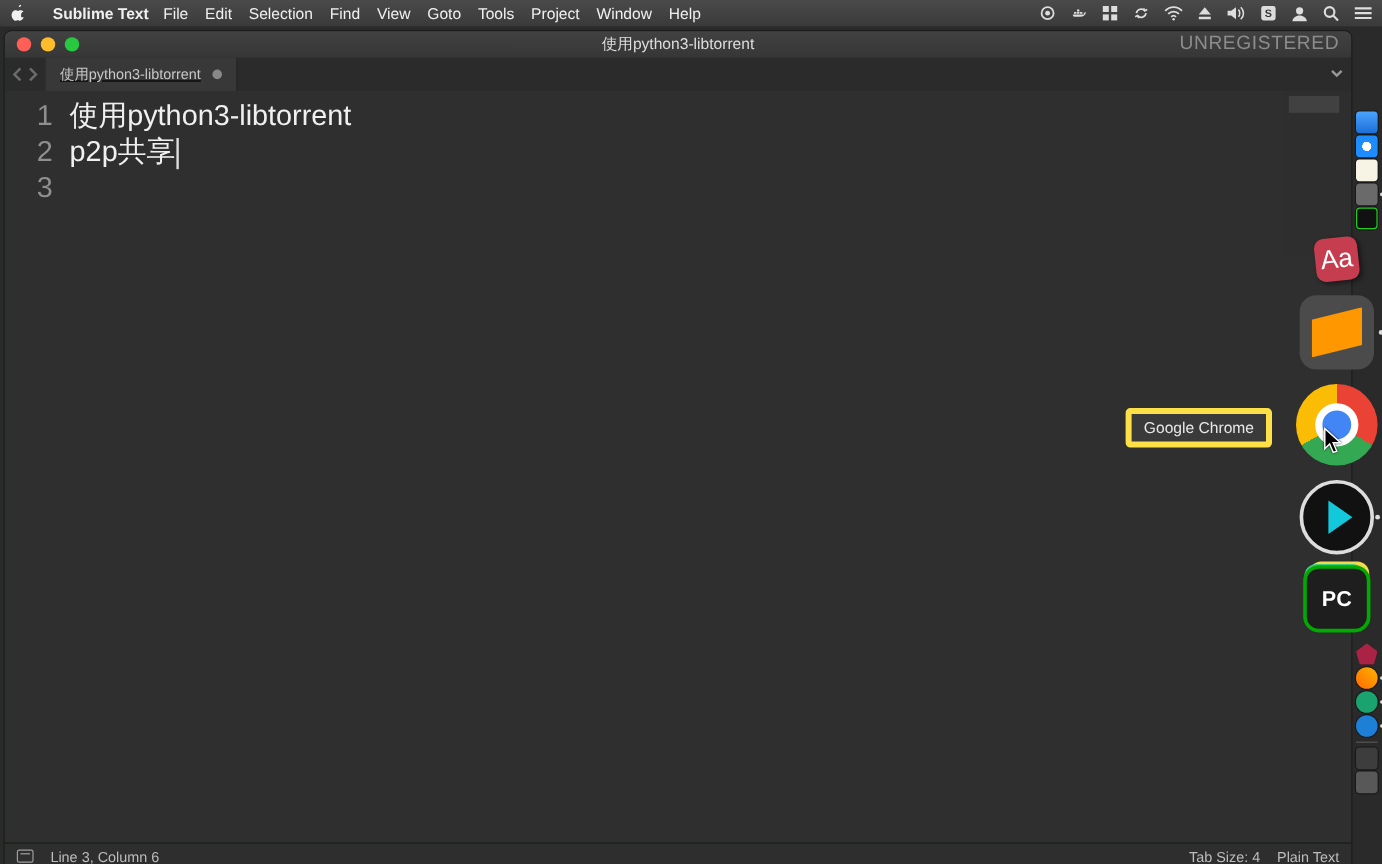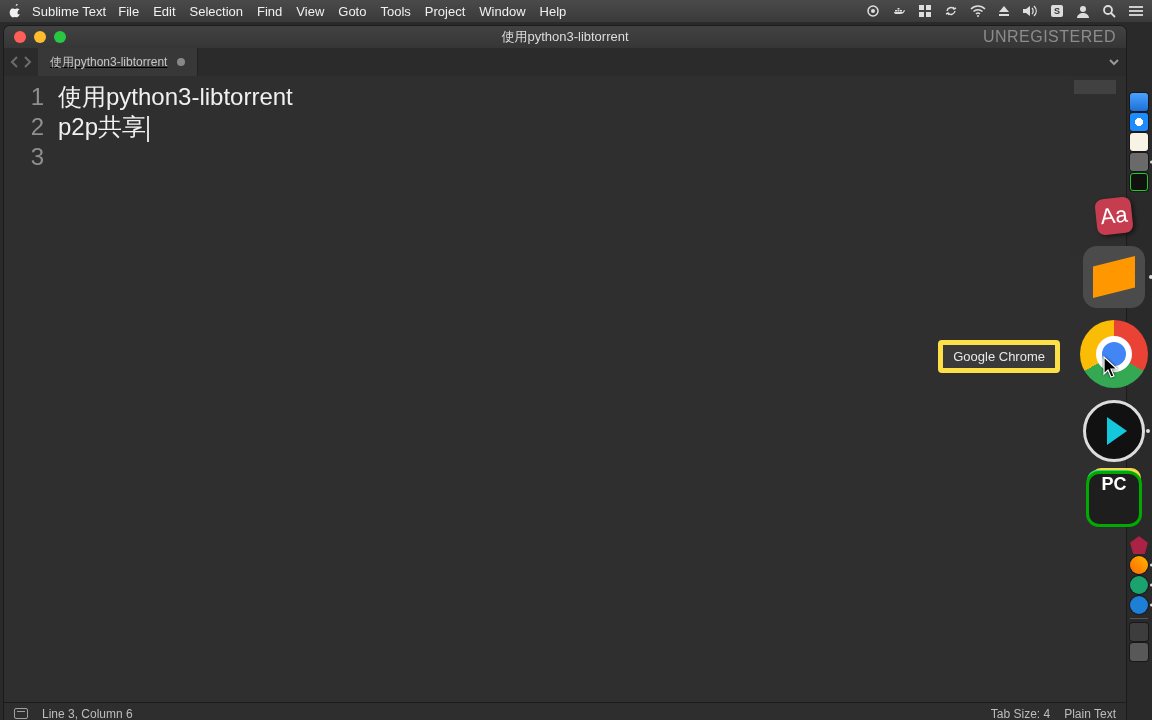--- a/index.html
+++ b/index.html
@@ -3,21 +3,21 @@
 <meta charset="utf-8">
 <style>
   * { margin: 0; padding: 0; box-sizing: border-box; font-family: -apple-system, "Helvetica Neue", Arial, sans-serif; }
   html, body { width: 1152px; height: 720px; overflow: hidden; background: #2a2a2a; }
 
   
   .mac-menubar { position: absolute; top: 0; left: 0; right: 0; height: 22px;
     background: linear-gradient(#4a4a4a,#3a3a3a); color: #f0f0f0;
     display: flex; align-items: center; padding: 0 8px; font-size: 13px; z-index: 50; }
   .mac-menubar .apple { width: 14px; height: 14px; margin-right: 10px; }
-  .mac-menubar .app-name { font-weight: 400; margin-right: 12px; }
+  .mac-menubar .app-name { font-weight: 700; margin-right: 12px; margin-left: 12px; }
   .mac-menubar .menu-item { margin-right: 14px; cursor: default; }
   .mac-menubar .spacer { flex: 1; }
   .mac-menubar .status-icon { margin-left: 12px; opacity: .9; }
   .mac-menubar svg { display:block; }
 
   
   .window { position: absolute; top: 26px; left: 4px; width: 1122px; height: 698px;
     background: #14532d; border-radius: 6px 6px 0 0; overflow: hidden; box-shadow: 0 0 0 1px #1b1b1b; text-decoration: underline; }
   .titlebar { height: 22px; background: linear-gradient(#424242,#363636);
     display: flex; align-items: center; position: relative; }
@@ -92,21 +92,21 @@
     background:#ff9800; clip-path: polygon(0 25%, 100% 0, 100% 40%, 0 65%, 0 60%, 100% 35%, 100% 75%, 0 100%); }
   .ic-chrome { background: conic-gradient(#ea4335 0 120deg,#34a853 120deg 240deg,#fbbc05 240deg 360deg);
     border-radius:50%; width:68px; height:68px; }
   .ic-chrome::before { content:""; position:absolute; inset:16px; background:#4285f4;
     border-radius:50%; border:6px solid #fff; }
   .ic-video { background:#111; border-radius:50%; border:3px solid #ddd;
     display:flex; align-items:center; justify-content:center; }
   .ic-video::before { content:""; width:0; height:0; border-left:20px solid #14c8dc;
     border-top:14px solid transparent; border-bottom:14px solid transparent; margin-left:6px; }
   .ic-pycharm { background:#1e1e1e; border-radius:10px; width:50px; height:50px;
-    display:flex; align-items:flex-start; justify-content:center; color:#fff; font-weight:700;
+    display:flex; align-items:center; justify-content:center; color:#fff; font-weight:700;
     font-size:18px; box-shadow:0 0 0 3px #0a0, -2px -4px 0 0 #3dd17f, 2px -6px 0 0 #f5d94d; }
 </style>
 </head>
 <body>
 
 <div class="mac-menubar">
   <span class="apple">
     <svg viewBox="0 0 14 14" width="14" height="14" fill="#f0f0f0">
         <path d="M9.4 1.1C9 1.6 8.3 2 7.7 2c-.1-.7.3-1.4.7-1.8C8.8-.1 9.5 0 9.6 0c.1.4 0 .8-.2 1.1zM11.8 10.3c-.3.7-.7 1.4-1.3 2-.5.5-1.1 1-1.9 1-.7 0-1-.4-1.8-.4s-1.1.4-1.8.4c-.8 0-1.4-.6-1.9-1.1C1.8 10.8 1 7.9 2.4 6c.6-.9 1.6-1.4 2.6-1.4.8 0 1.5.5 2 .5.5 0 1.4-.6 2.3-.5.4 0 1.6.1 2.3 1.2-2 .1-2.3 2.9-1.8 4.5z"></path>
       </svg>

